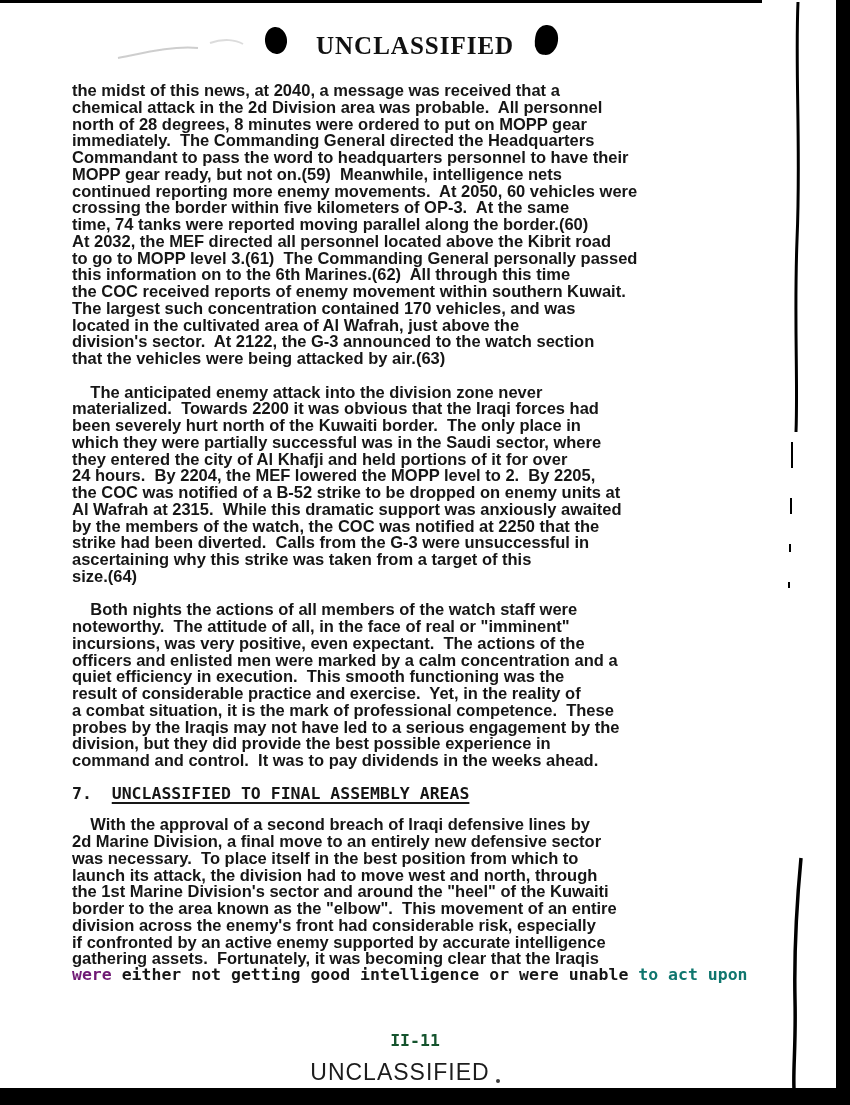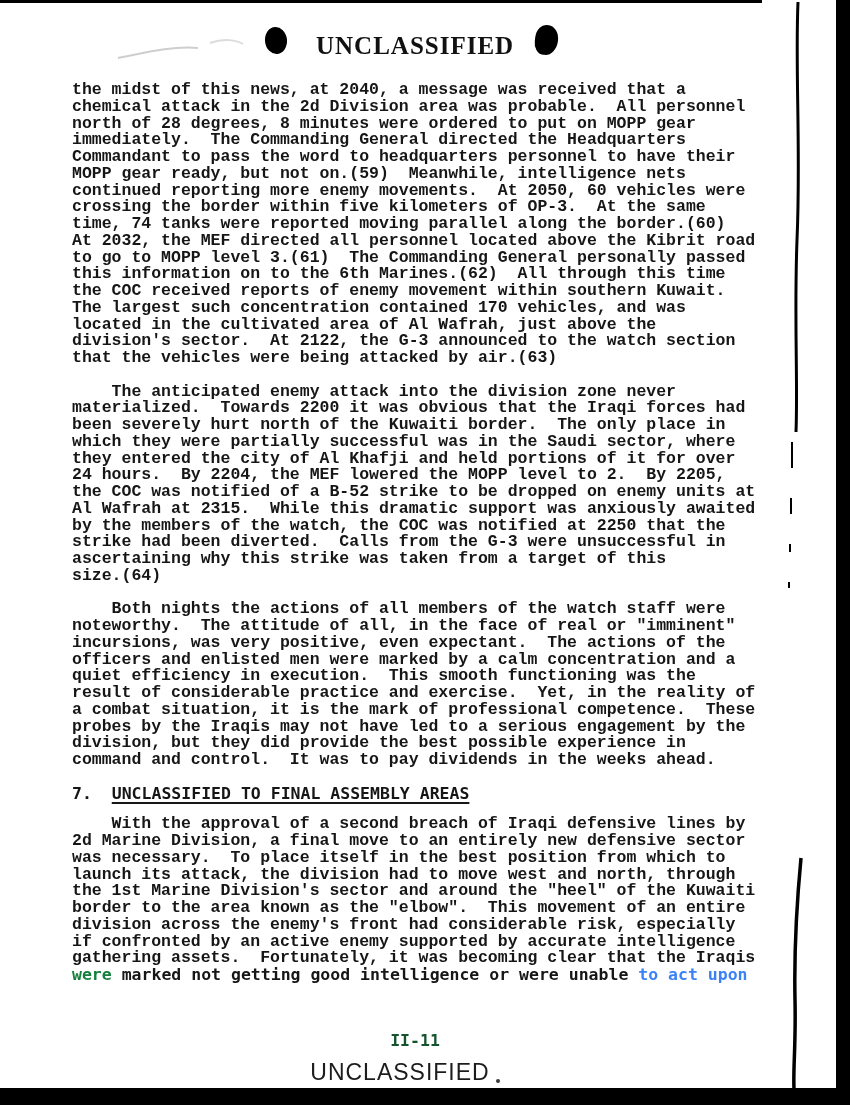--- a/index.html
+++ b/index.html
@@ -26,26 +26,26 @@
   .dot{position:absolute;background:#000;border-radius:50%;}
   .dot-left{left:265px;top:27px;width:22px;height:27px;transform:rotate(-6deg);}
   .dot-right{left:535px;top:25px;width:23px;height:30px;transform:rotate(7deg);border-radius:48% 52% 55% 45%;}
 
   
   .doc-body{
     position:absolute;left:72px;top:82px;width:700px;
     color:#161616;
     font-size:16.5px;font-weight:bold;line-height:16.75px;
   }
-  .para{white-space:pre;margin:0 0 16.75px 0;font-family:Liberation Mono, monospace;}
+  .para{white-space:pre;margin:0 0 16.75px 0;font-family:Liberation Sans, sans-serif;}
   .heading{white-space:pre;margin:12px 0 14px 0;}
   .heading .title-underline{text-decoration:underline;text-decoration-thickness:2px;text-underline-offset:3px;}
   .last-line{white-space:pre;}
-  .fade-strong{color:#15803d;}
-  .fade-mild{color:#3b82f6;}
+  .fade-strong{color:#701a75;}
+  .fade-mild{color:#0f766e;}
 
   
   .page-number{
     position:absolute;left:72px;top:1031px;width:686px;
     text-align:center;font-size:16.5px;font-weight:bold;color:#14532d;
   }
   .footer-classification{
     position:absolute;left:0px;top:1059px;width:800px;
     text-align:center;
     font-family:"Liberation Sans", sans-serif;
@@ -121,19 +121,19 @@
     <div class="heading"><span>7.</span><span>  </span><span class="title-underline">UNCLASSIFIED TO FINAL ASSEMBLY AREAS</span></div>
     <div class="para" style="margin-bottom:0;">    With the approval of a second breach of Iraqi defensive lines by
 2d Marine Division, a final move to an entirely new defensive sector
 was necessary.  To place itself in the best position from which to
 launch its attack, the division had to move west and north, through
 the 1st Marine Division's sector and around the "heel" of the Kuwaiti
 border to the area known as the "elbow".  This movement of an entire
 division across the enemy's front had considerable risk, especially
 if confronted by an active enemy supported by accurate intelligence
 gathering assets.  Fortunately, it was becoming clear that the Iraqis</div>
-    <div class="last-line"><span class="fade-strong">were</span><span> marked not getting good intelligence or were unable </span><span class="fade-mild">to act upon</span></div>
+    <div class="last-line"><span class="fade-strong">were</span><span> either not getting good intelligence or were unable </span><span class="fade-mild">to act upon</span></div>
   </div>
 
   <div class="page-number">II-11</div>
   <div class="footer-classification">UNCLASSIFIED</div>
 
 </div>
 
 </body></html>

